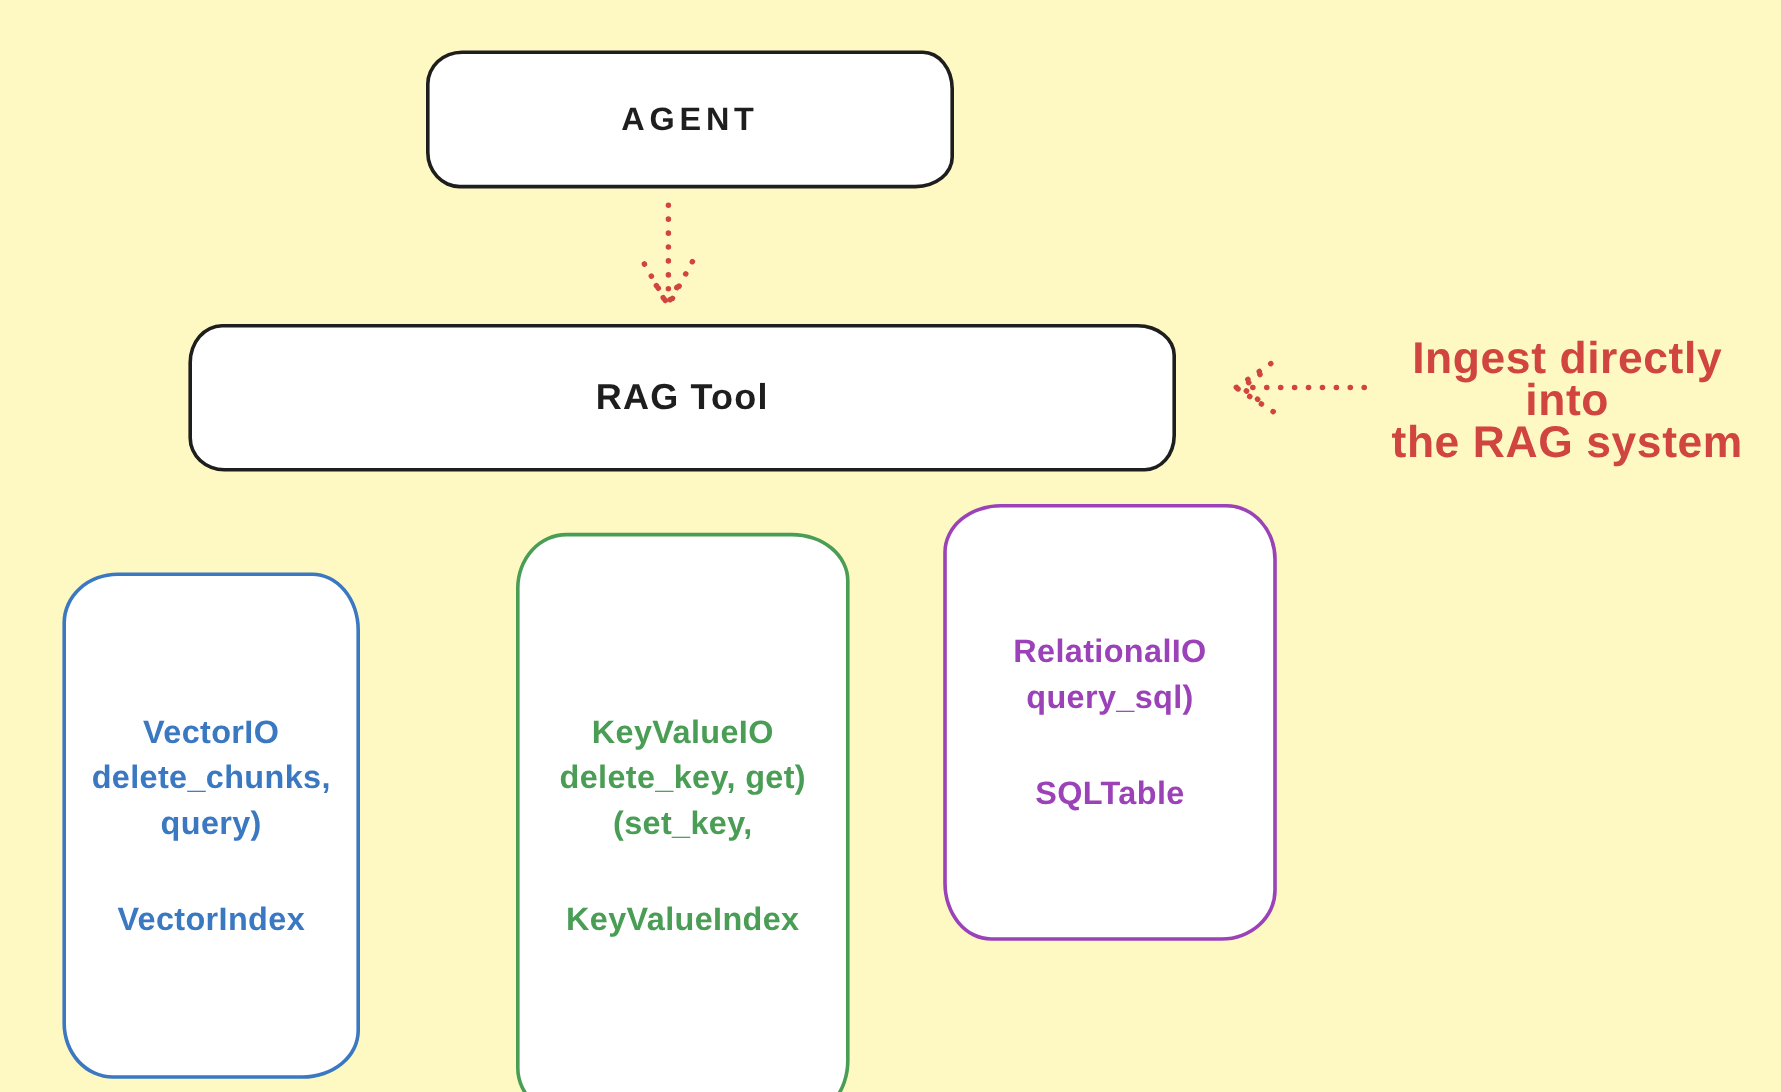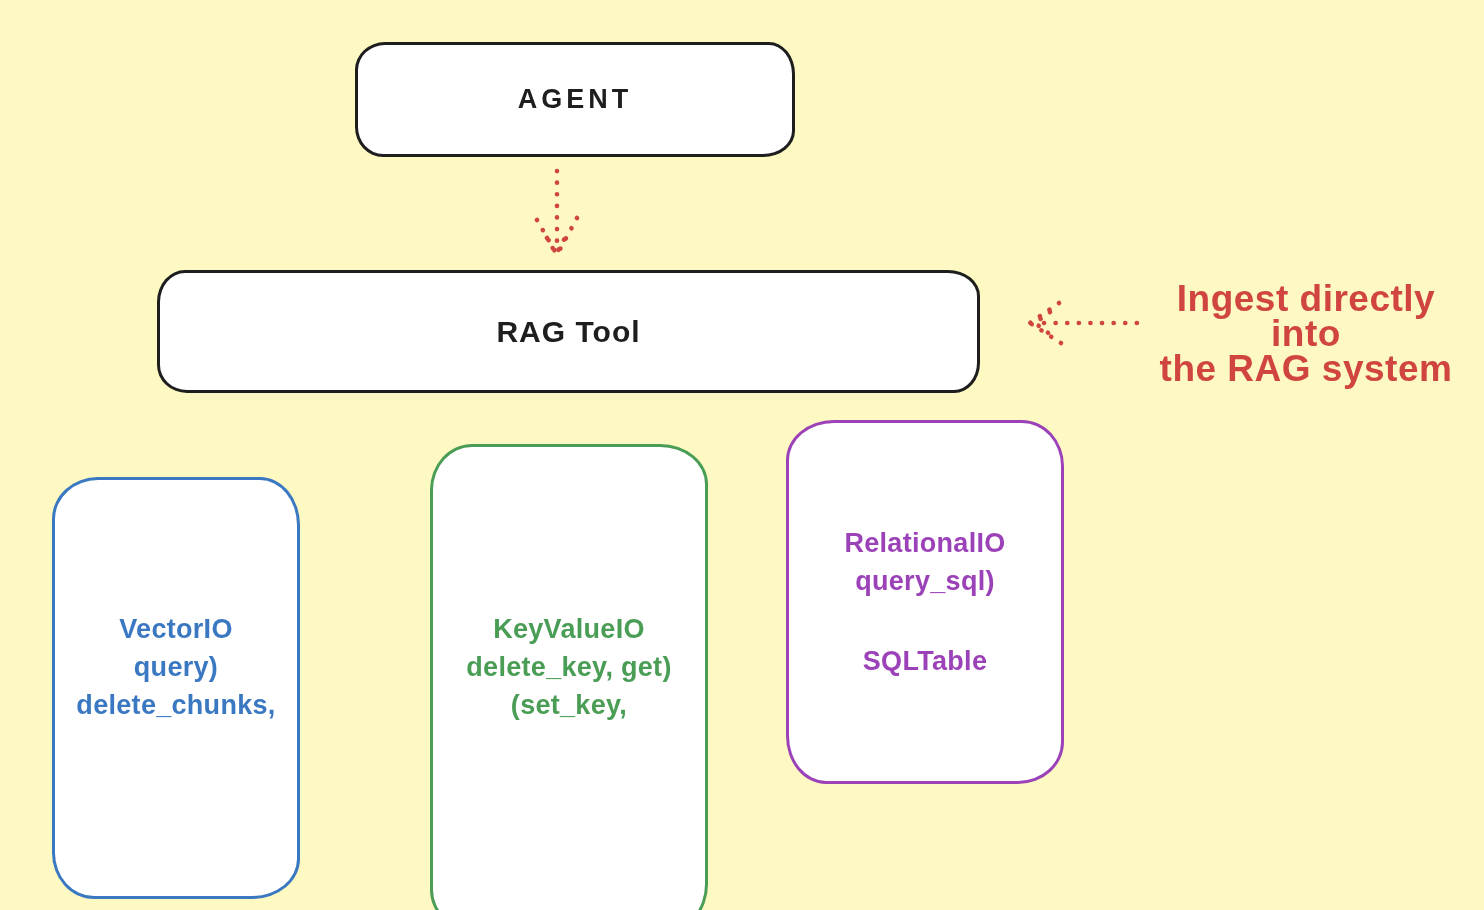--- a/index.html
+++ b/index.html
@@ -128,33 +128,35 @@
   </div>
 
   <div class="note">
     <div>Ingest directly into</div>
     <div>the RAG system</div>
   </div>
 
   <div class="box backend backend-blue">
     <div>
       <div>VectorIO</div>
+      <div>delete_chunks,</div>
       <div>query)</div>
-      <div>delete_chunks,</div>
     </div>
     <div class="gap"></div>
+    <div>VectorIndex</div>
   </div>
 
   <div class="box backend backend-green">
     <div>
       <div>KeyValueIO</div>
       <div>delete_key, get)</div>
       <div>(set_key,</div>
     </div>
     <div class="gap"></div>
+    <div>KeyValueIndex</div>
   </div>
 
   <div class="box backend backend-purple">
     <div>
       <div>RelationalIO</div>
       <div>query_sql)</div>
     </div>
     <div class="gap"></div>
     <div>SQLTable</div>
   </div>

